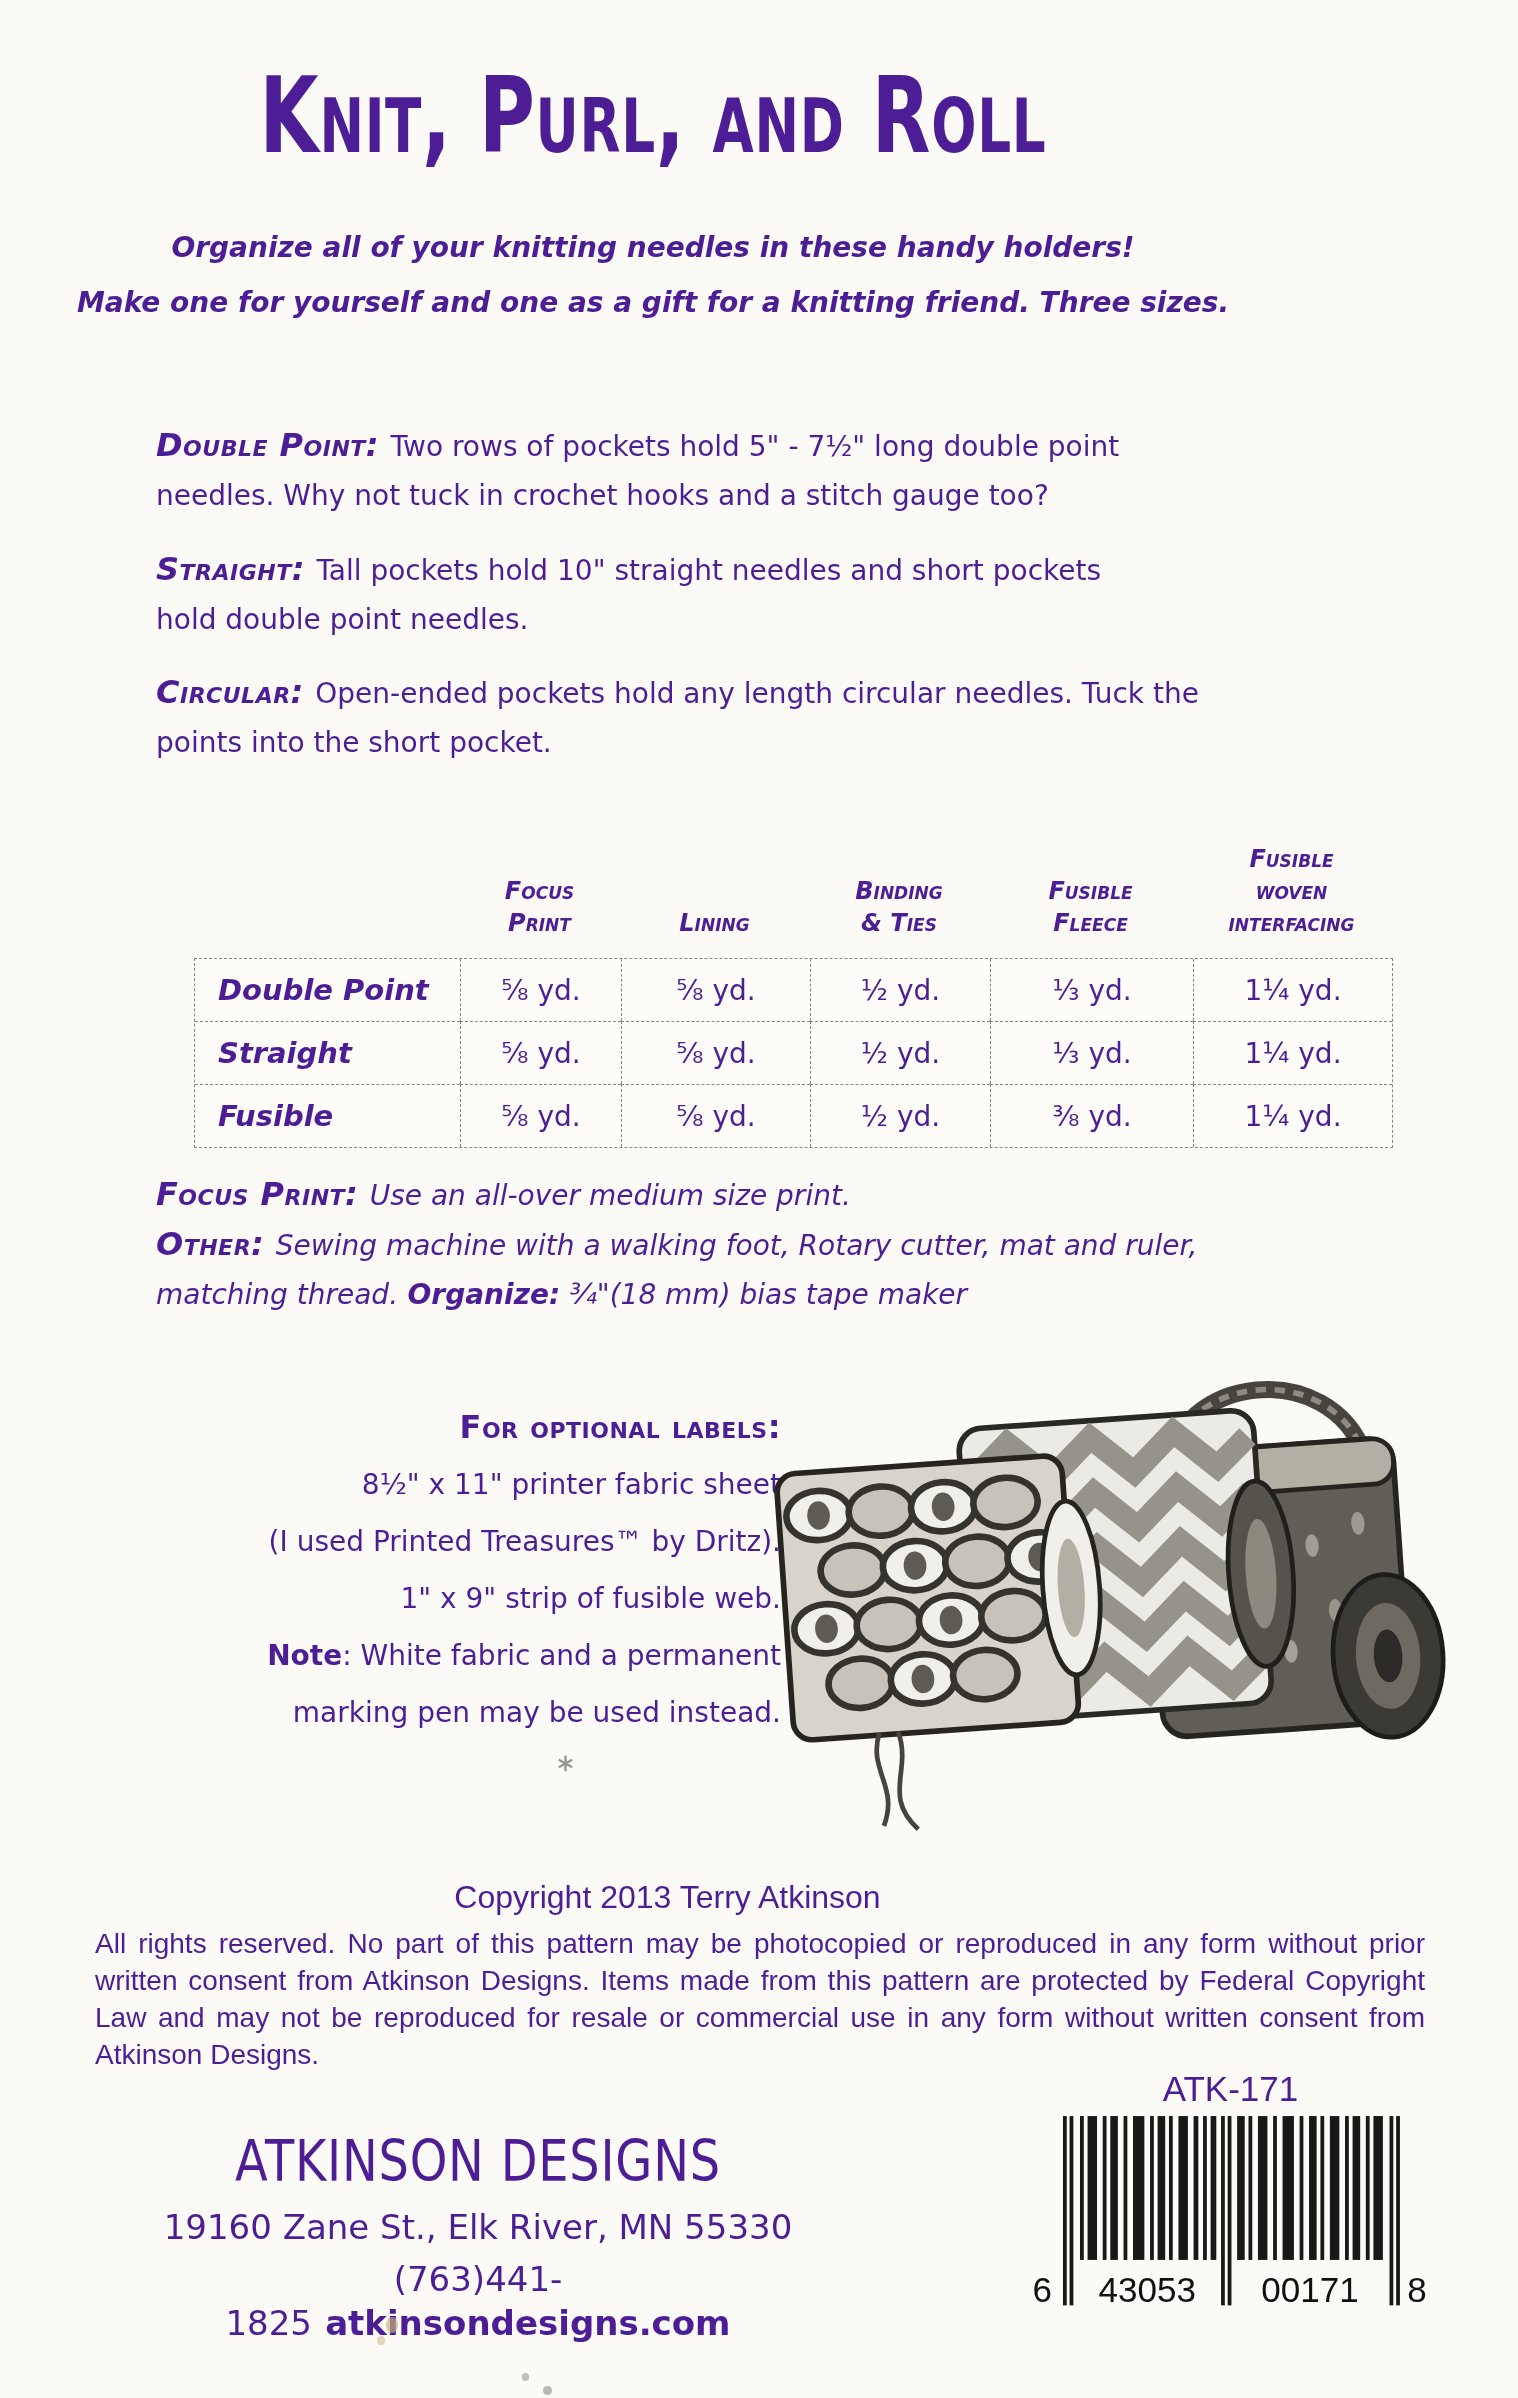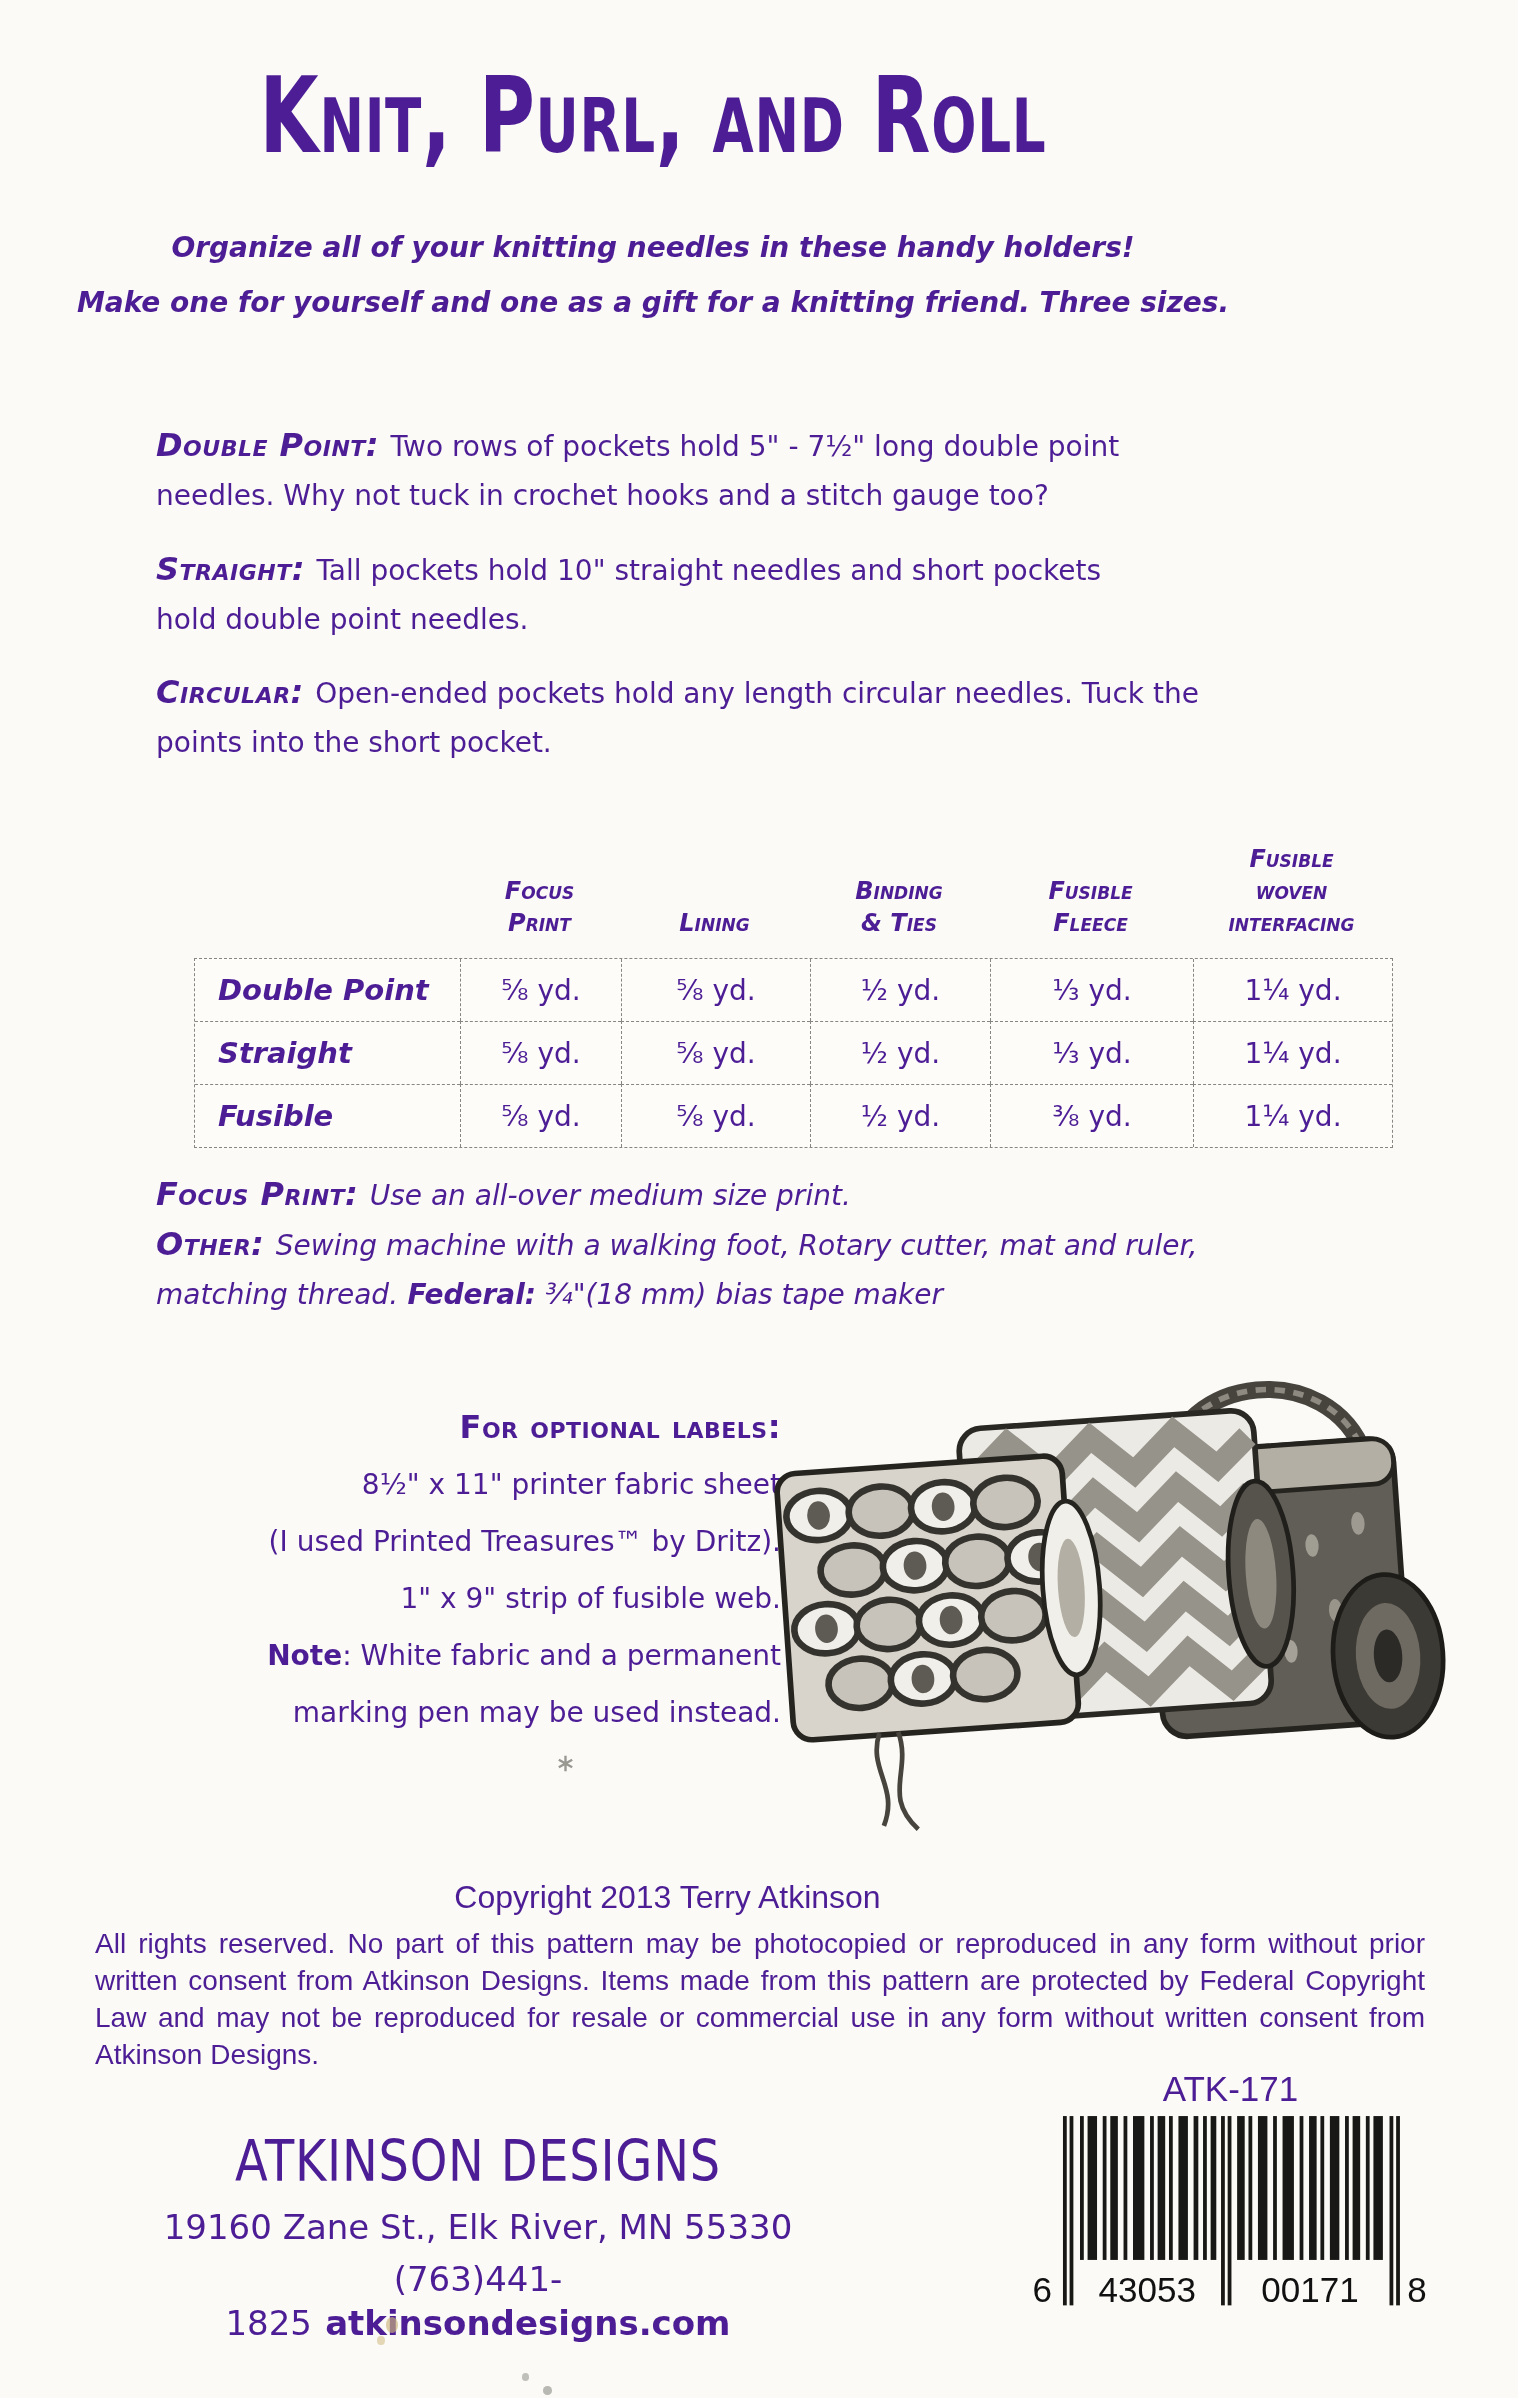--- a/index.html
+++ b/index.html
@@ -165,21 +165,21 @@
     <div class="c">⅜ yd.</div>
     <div class="c">1¼ yd.</div>
   </div>
 
   <div class="notes">
     <p class="note">
       <span class="sh">Focus Print:</span><span class="sb">Use an all-over medium size print.</span>
     </p>
     <p class="note">
       <span class="sh">Other:</span><span class="sb">Sewing machine with a walking foot, Rotary cutter, mat and ruler,
-matching thread.</span><span class="opt">Federal:</span><span class="sb">¾"(18 mm) bias tape maker</span>
+matching thread.</span><span class="opt">Organize:</span><span class="sb">¾"(18 mm) bias tape maker</span>
     </p>
   </div>
 
   <div class="optional">
     <div class="opt-head">For optional labels:</div>
     <div>8½" x 11" printer fabric sheet</div>
     <div>(I used Printed Treasures™ by Dritz).</div>
     <div>1" x 9" strip of fusible web.</div>
     <div><span class="optnote">Note</span><span class="sb">: White fabric and a permanent
 marking pen may be used instead.</span></div>

